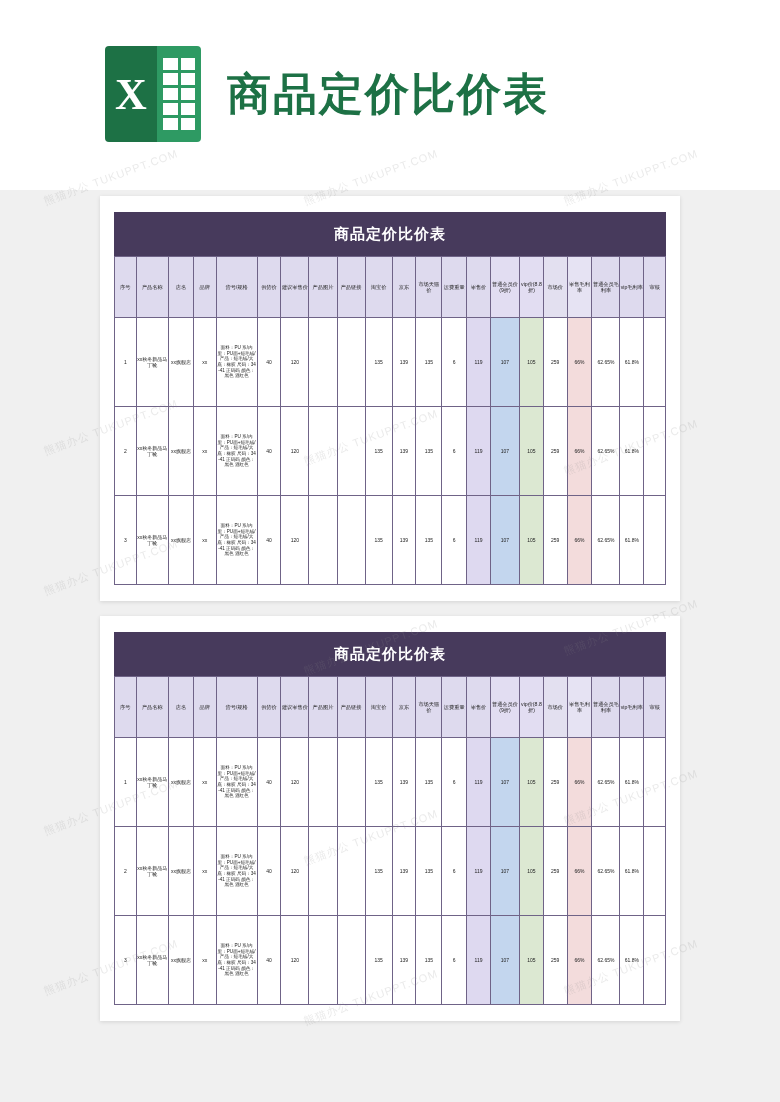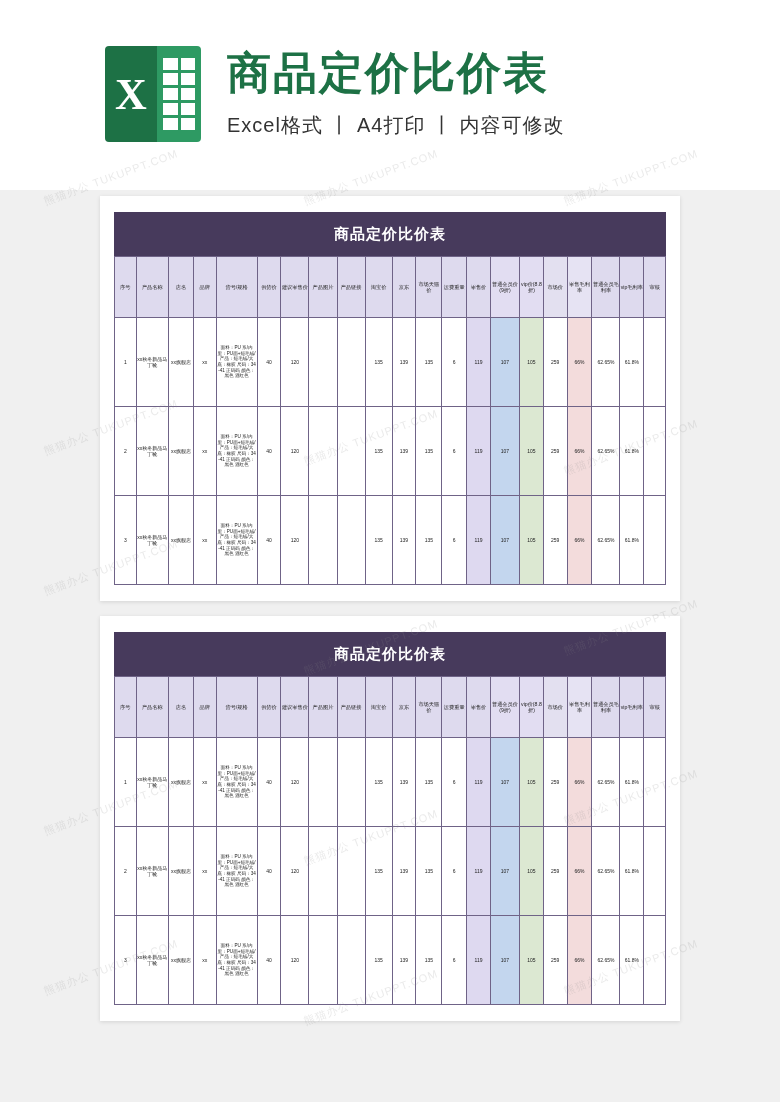--- a/index.html
+++ b/index.html
@@ -179,21 +179,20 @@
           <span></span>
         <span></span>
           <span></span>
           <span></span>
           <span></span>
           <span></span>
       </div>
     </div>
     <div class="banner-text">
       <div class="banner-title">商品定价比价表</div>
-      <div class="banner-sub">Excel格式 丨 A4打印 丨 内容可修改</div>
     </div>
   </div>
 </div>
 
 <div class="page" id="page1">
   <div class="sheet-title">商品定价比价表</div>
   <table class="grid">
     <colgroup>
       <col style="width:4.0%">
         <col style="width:6.0%">

